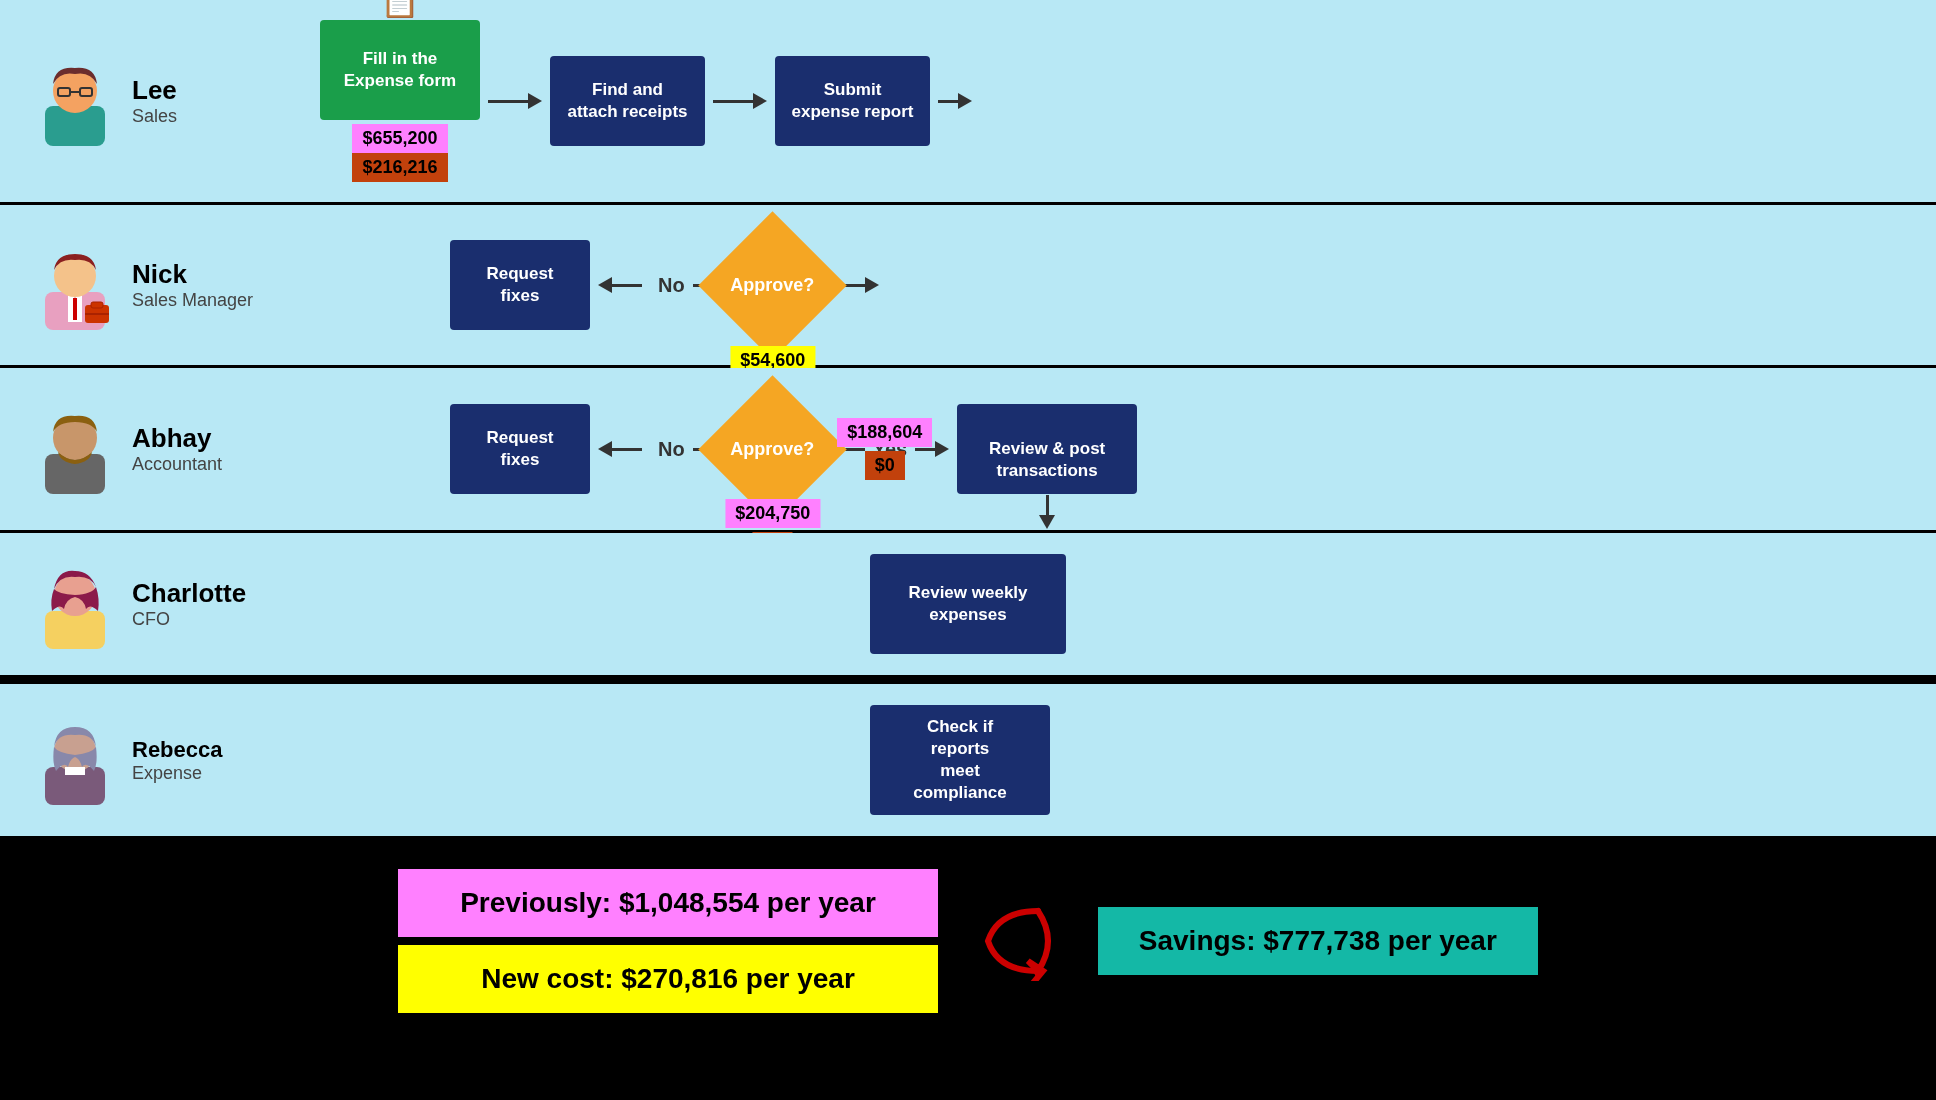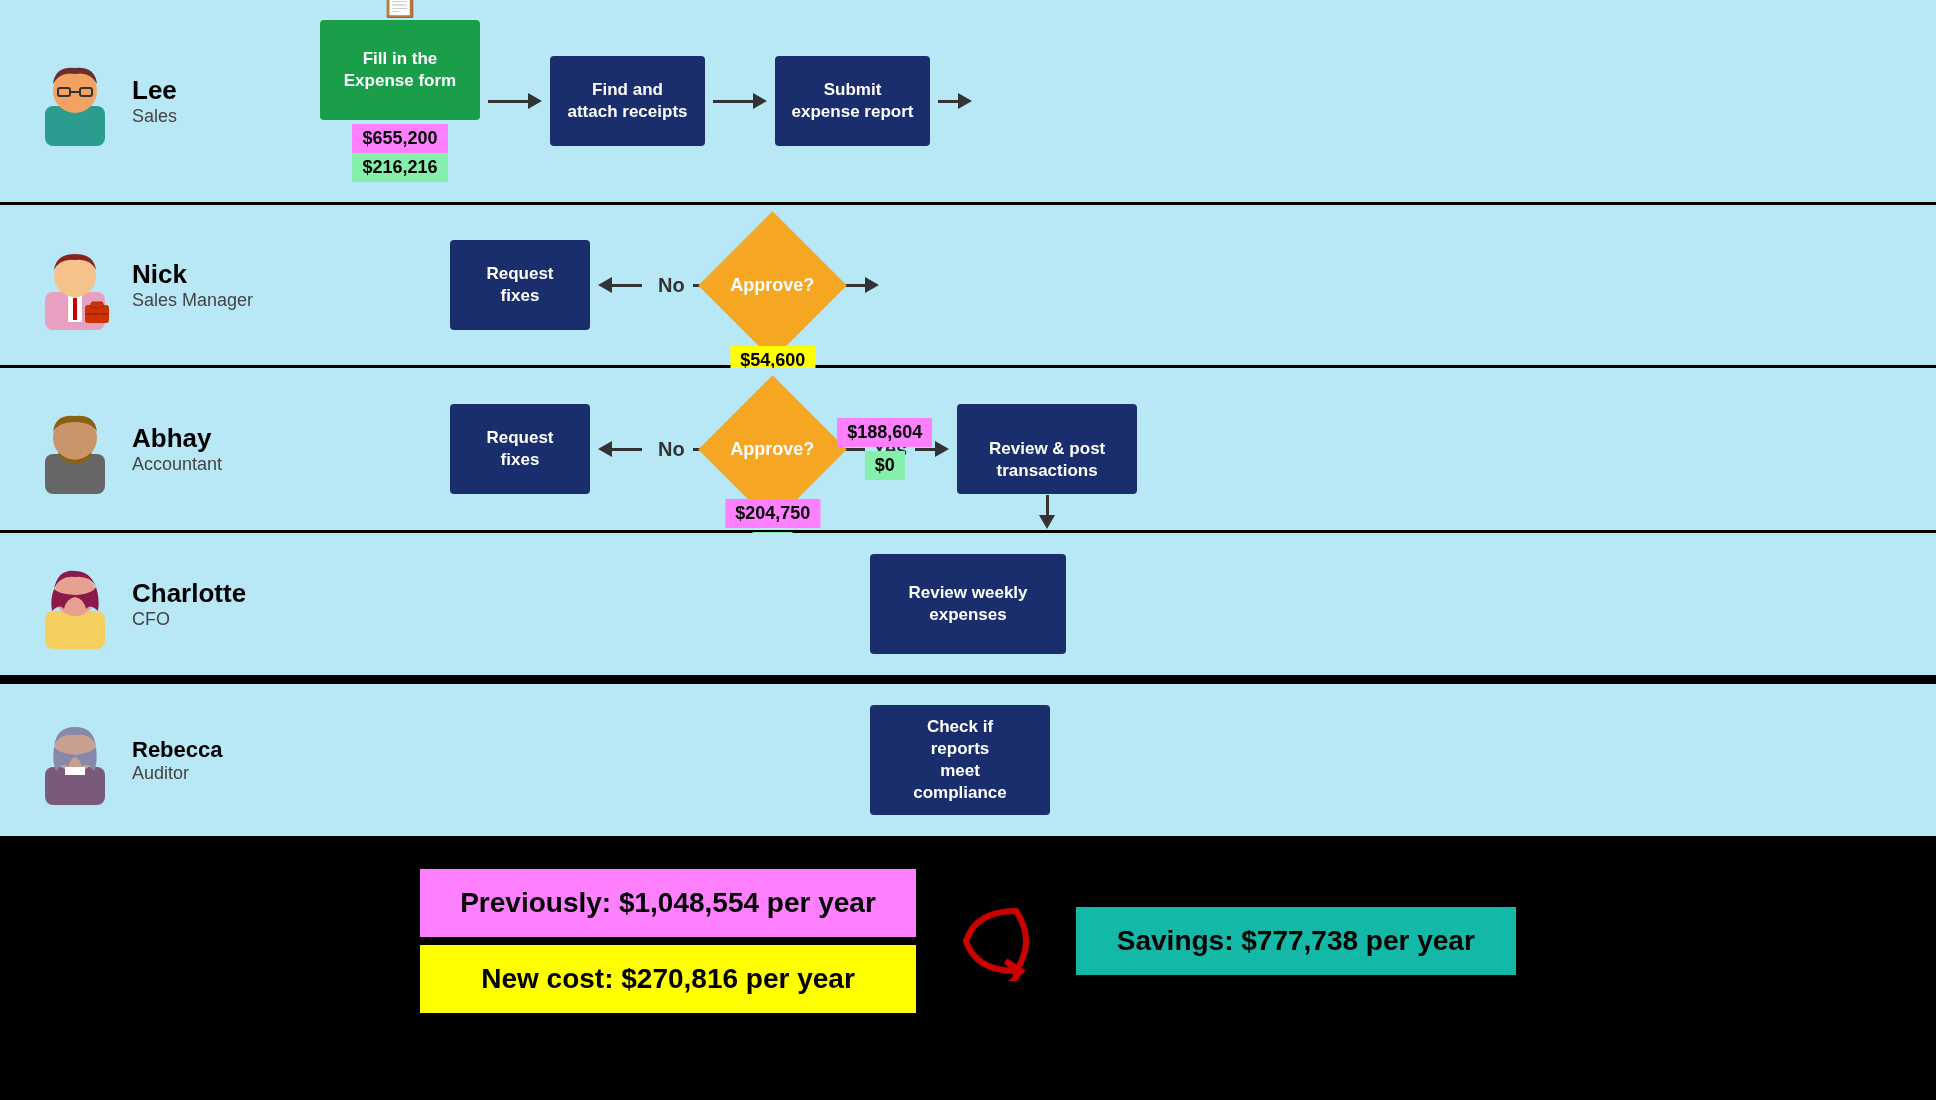--- a/index.html
+++ b/index.html
@@ -64,21 +64,21 @@
 
     .cost-tag-pink {
       background: #ff80ff;
       color: #000;
       font-size: 18px;
       font-weight: bold;
       padding: 4px 10px;
       display: inline-block;
     }
     .cost-tag-yellow {
-      background: #86efac;
+      background: #c2410c;
       color: #000;
       font-size: 18px;
       font-weight: bold;
       padding: 4px 10px;
       display: inline-block;
     }
     .vertical-line {
       width: 3px;
       background: #333;
     }
@@ -88,21 +88,21 @@
       padding: 30px 20px;
       display: flex;
       align-items: center;
       justify-content: center;
       gap: 40px;
       min-height: 170px;
     }
 
     .prev-cost-box {
       background: #ff80ff;
-      padding: 18px 40px;
+      padding: 18px 62px;
       font-size: 28px;
       font-weight: bold;
       color: #000;
       text-align: center;
       min-width: 440px;
     }
     .new-cost-box {
       background: #ffff00;
       padding: 18px 40px;
       font-size: 28px;
@@ -403,21 +403,21 @@
 
         <circle cx="45" cy="36" r="21" fill="#c8a090"></circle>
 
         <path d="M24 32 Q26 12 45 12 Q64 12 66 32 Q62 18 45 20 Q28 18 24 32Z" fill="#8888aa"></path>
         <path d="M24 32 Q22 48 26 56 Q34 46 38 52 Q40 44 45 42 Q50 44 52 52 Q56 46 64 56 Q68 48 66 32 Q62 38 45 40 Q28 38 24 32Z" fill="#8888aa"></path>
 
         <rect x="35" y="52" width="20" height="8" fill="#fff"></rect>
       </svg>
       <div style="margin-left:12px;">
         <div style="font-size:22px;font-weight:bold;">Rebecca</div>
-        <div style="font-size:18px;color:#444;">Auditor</div>
+        <div style="font-size:18px;color:#444;">Expense</div>
       </div>
     </div>
     <div class="lane-flow">
       <div style="display:flex; align-items:center; margin-left:550px;">
 
         <div class="box" style="width:180px; height:110px; display:flex; align-items:center; justify-content:center;">
           <span style="white-space:pre-line; font-size:17px; text-align:center;">Check if
 reports
 meet
 compliance</span>

